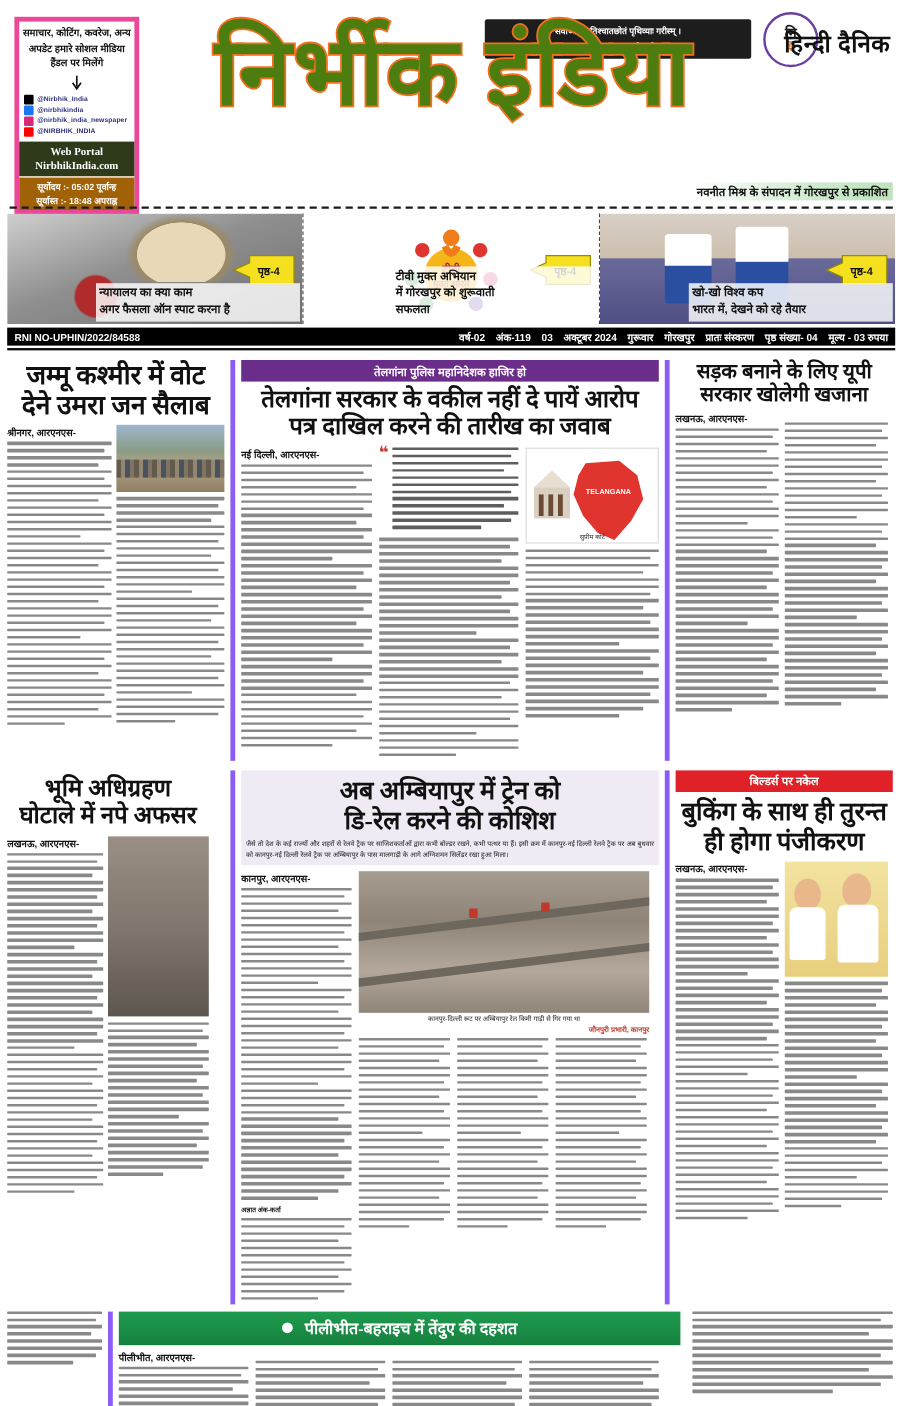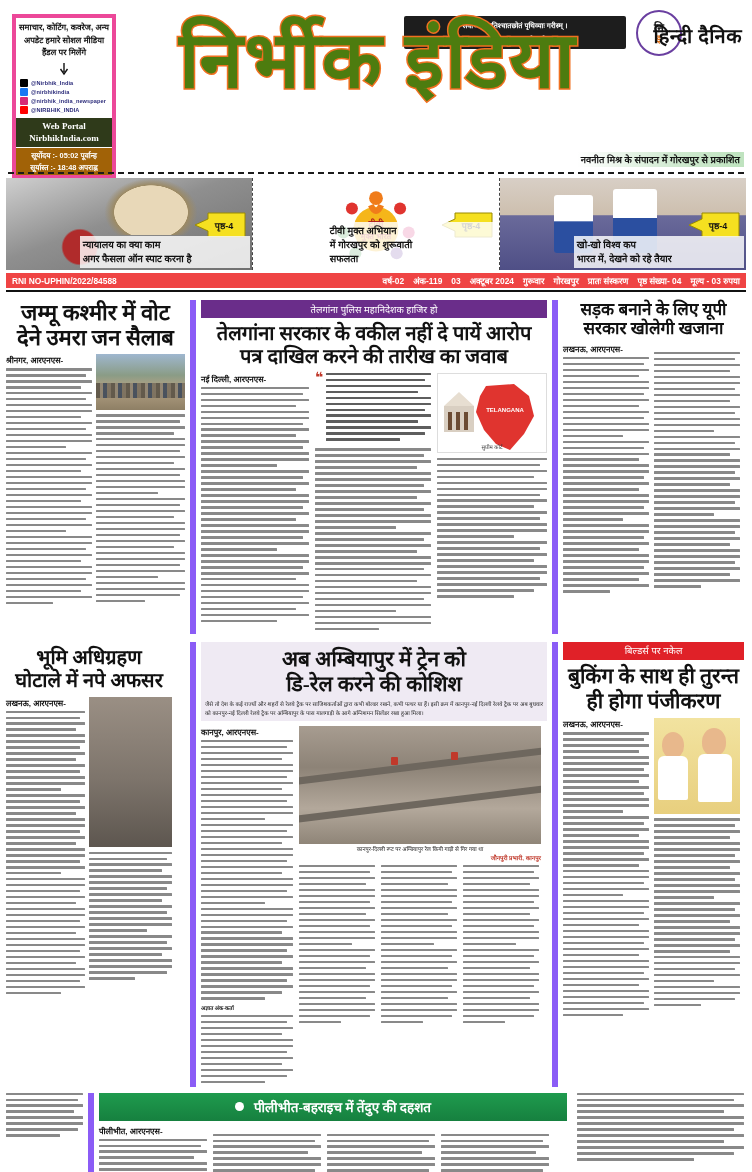--- a/index.html
+++ b/index.html
@@ -110,45 +110,45 @@
   .ph3{background:linear-gradient(180deg,#d8cfc6 0%,#cdbfae 40%,#6a6a9a 41%,#4f4f86 100%);}
   .ph3:after{content:"";position:absolute;left:22%;top:18%;width:16%;height:64%;
     background:linear-gradient(180deg,#fff 0 45%, #2b4fa0 46% 100%);border-radius:3px;}
   .ph3:before{content:"";position:absolute;left:46%;top:12%;width:18%;height:70%;
     background:linear-gradient(180deg,#fff 0 45%, #2b4fa0 46% 100%);border-radius:3px;}
 
   .tvlogo{position:absolute;left:50%;top:50%;transform:translate(-50%,-50%);width:86px;height:86px;}
 
   
   .rnibar{
-    margin:3px 6px 0 6px;background:#ef4444;color:#fff;height:15px;
+    margin:3px 6px 0 6px;background:#000000;color:#fff;height:15px;
     display:flex;align-items:center;justify-content:space-between;
     padding:0 6px;box-sizing:border-box;font-size:8.4px;font-weight:bold;
   }
   .rni-right{display:flex;gap:9px;align-items:center;}
   .rule-thin{margin:2px 6px 0 6px;border-top:2px solid #111;}
 
   
   .content{
     position:absolute;left:6px;right:6px;top:300px;bottom:2px;
   }
   .row{display:flex;gap:0;}
   .col{box-sizing:border-box;}
-  .vline{border-right:6px solid #8b5cf6;}
+  .vline{border-right:4px solid #8b5cf6;}
 
   .hl{
     font-family:"Liberation Serif",serif;font-weight:bold;color:#111;text-align:center;
     line-height:1.14;
   }
   .hl-xl{font-size:22px;}
   .hl-lg{font-size:20px;}
   .hl-md{font-size:17px;}
 
   .kicker{
-    color:#fff;font-weight:normal;text-align:center;font-size:9.5px;padding:2.5px 0;
+    color:#fff;font-weight:bold;text-align:center;font-size:9.5px;padding:2.5px 0;
   }
   .kicker.purple{background:#6a2d8a;}
   .kicker.red{background:#e02128;}
 
   .dateline{font-size:8px;font-weight:bold;color:#111;}
 
   
   .bt{--lh:6.2px;}
   .bt .ln{
     height:2.4px;background:#6f6f6f;margin-bottom:3.6px;border-radius:.5px;opacity:.82;

